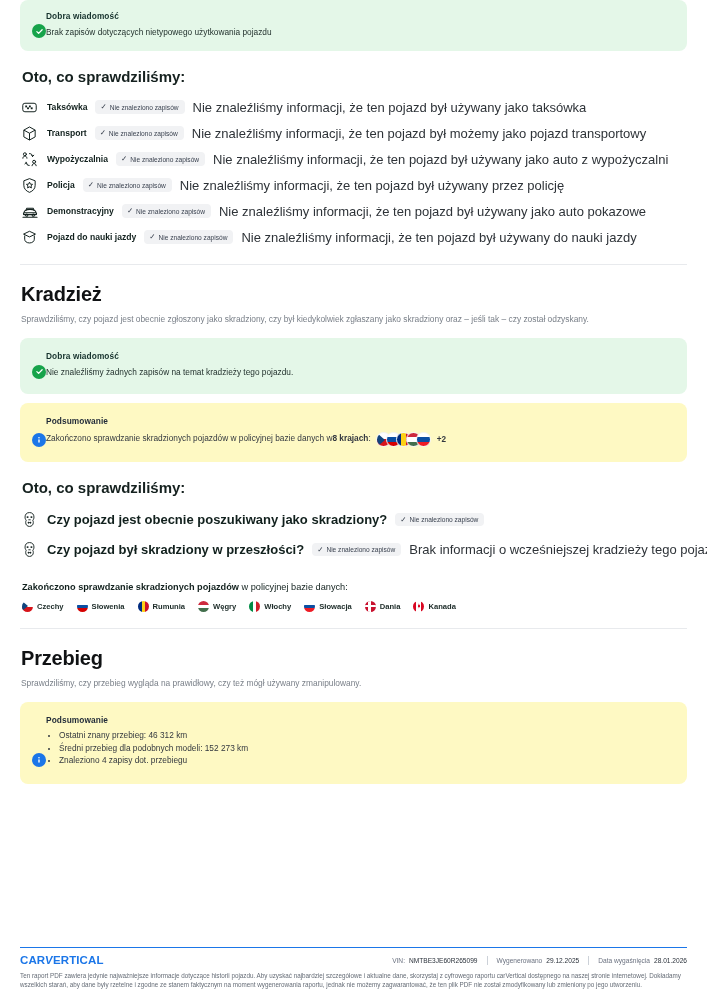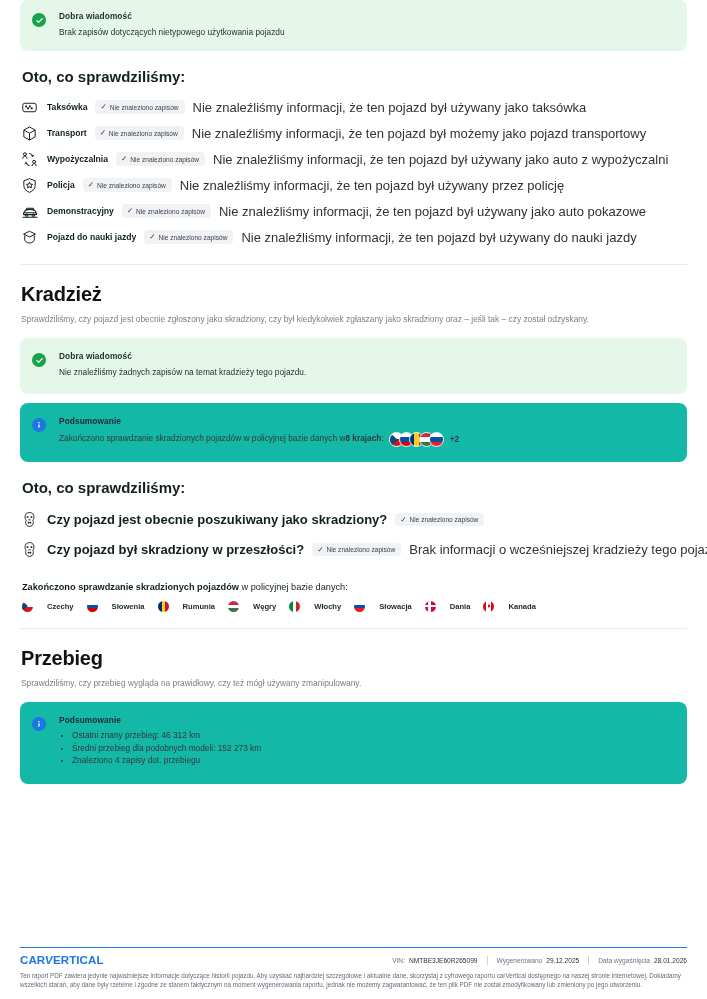--- a/index.html
+++ b/index.html
@@ -15,27 +15,27 @@
   .page {
     position: relative;
     width: 707px;
     height: 999px;
     padding: 0 20px;
   }
 
   
   .banner {
     display: flex;
-    gap: 13px;
+    gap: 0;
     border-radius: 8px;
     padding: 11px 14px 13px 12px;
-    align-items: flex-start;
+    align-items: flex-end;
   }
   .banner.good { background: #e4f7e8; }
-  .banner.info { background: #14b8a6; }
+  .banner.info { background: #fef9c3; }
   .banner-icon {
     flex: 0 0 auto;
     width: 14px; height: 14px;
     border-radius: 50%;
     margin-top: 2px;
     display: flex; align-items: center; justify-content: center;
   }
   .banner-icon.good { background: #16a34a; }
   .banner-icon.info { background: #1b76e8; }
   .banner-icon svg { display: block; }
@@ -156,21 +156,21 @@
   .country-list {
     display: flex;
     align-items: center;
     gap: 13px;
     margin-left: 2px;
     flex-wrap: wrap;
   }
   .country-item {
     display: inline-flex;
     align-items: center;
-    gap: 14px;
+    gap: 4px;
     font-size: 7.6px;
     font-weight: bold;
     color: #1b2a27;
   }
   .country-item .flag { width: 11px; height: 11px; }
 
   
   .theft-row { height: 30px; }
   .theft-row .check-label { font-size: 13px; }
 

